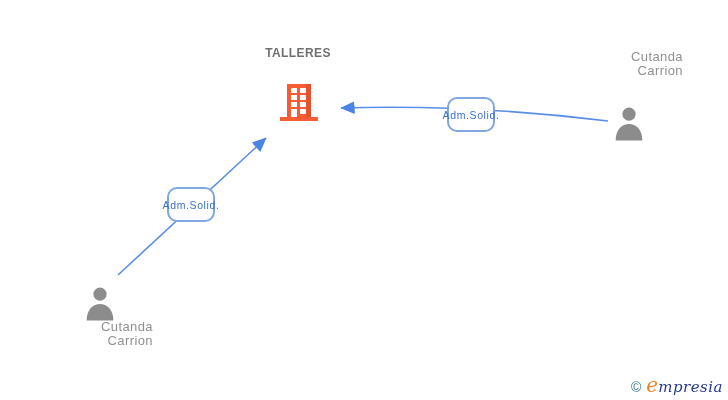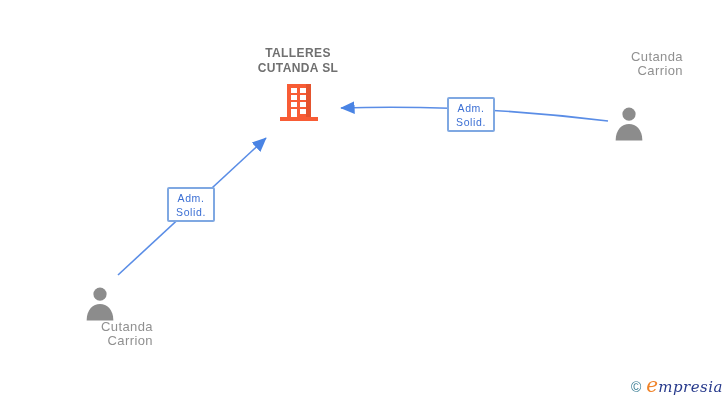--- a/index.html
+++ b/index.html
@@ -16,22 +16,22 @@
 
   .person-name { position:absolute; width:106px; text-align:right;
     font-size:13px; color:#909090; line-height:14px; letter-spacing:0.4px; }
   .person-name.jose { left:577px; top:50px; }
   .person-name.carlos { left:47px; top:320px; }
   .person-icon { position:absolute; width:32px; height:35px; }
   .person-icon.jose { left:613px; top:106px; }
   .person-icon.carlos { left:84px; top:286px; }
 
   .edge-label { position:absolute; width:48px; height:35px;
-    background:#ffffff; border:2px solid #7fa8e2; border-radius:2px;
-    display:flex; flex-direction:column; align-items:center; justify-content:center;
+    background:#ffffff; border:2px solid #7fa8e2; border-radius:10px;
+    display:flex; flex-direction:row; align-items:center; justify-content:center;
     font-size:10.5px; color:#3b6fd4; line-height:14px; letter-spacing:0.6px; }
   .edge-label.right { left:447px; top:97px; }
   .edge-label.left  { left:167px; top:187px; }
 
   .brand { position:absolute; right:4px; bottom:4px; display:flex;
     align-items:baseline; cursor:pointer; }
   .brand .copy { color:#3a7e95; font-size:14px; margin-right:5px; }
   .brand .b-initial { color:#f08329; font-size:20px; font-style:italic;
     font-family:"DejaVu Serif", serif; line-height:1; }
   .brand .b-rest { color:#273a8c; font-size:15px; font-style:italic;
@@ -47,21 +47,20 @@
       <marker id="arrowhead" markerWidth="10" markerHeight="9" refX="8.5" refY="4" orient="auto">
         <path d="M0,0 L9,4 L0,8 Z" fill="#4a84e4"></path>
       </marker>
     </defs>
     <path d="M 608 121 Q 470 104 341 108" fill="none" stroke="#5a8de6" stroke-width="1.6" marker-end="url(#arrowhead)"></path>
     <path d="M 118 275 L 266 138" fill="none" stroke="#5a8de6" stroke-width="1.6" marker-end="url(#arrowhead)"></path>
   </svg>
 
   <div class="company-title">
     <div>TALLERES</div>
-    <div>CUTANDA SL</div>
   </div>
   <svg class="company-icon" viewBox="0 0 40 38">
     <rect x="1" y="33" width="38" height="4" fill="#f85c35"></rect>
     <rect x="8" y="0" width="24" height="33" fill="#f85c35"></rect>
     <rect x="27" y="0" width="5" height="33" fill="#e4532e"></rect>
     <rect x="12" y="4" width="6" height="5" fill="#ffffff"></rect>
     <rect x="21" y="4" width="6" height="5" fill="#ffffff"></rect>
     <rect x="12" y="11" width="6" height="5" fill="#ffffff"></rect>
     <rect x="21" y="11" width="6" height="5" fill="#ffffff"></rect>
     <rect x="12" y="18" width="6" height="5" fill="#ffffff"></rect>

